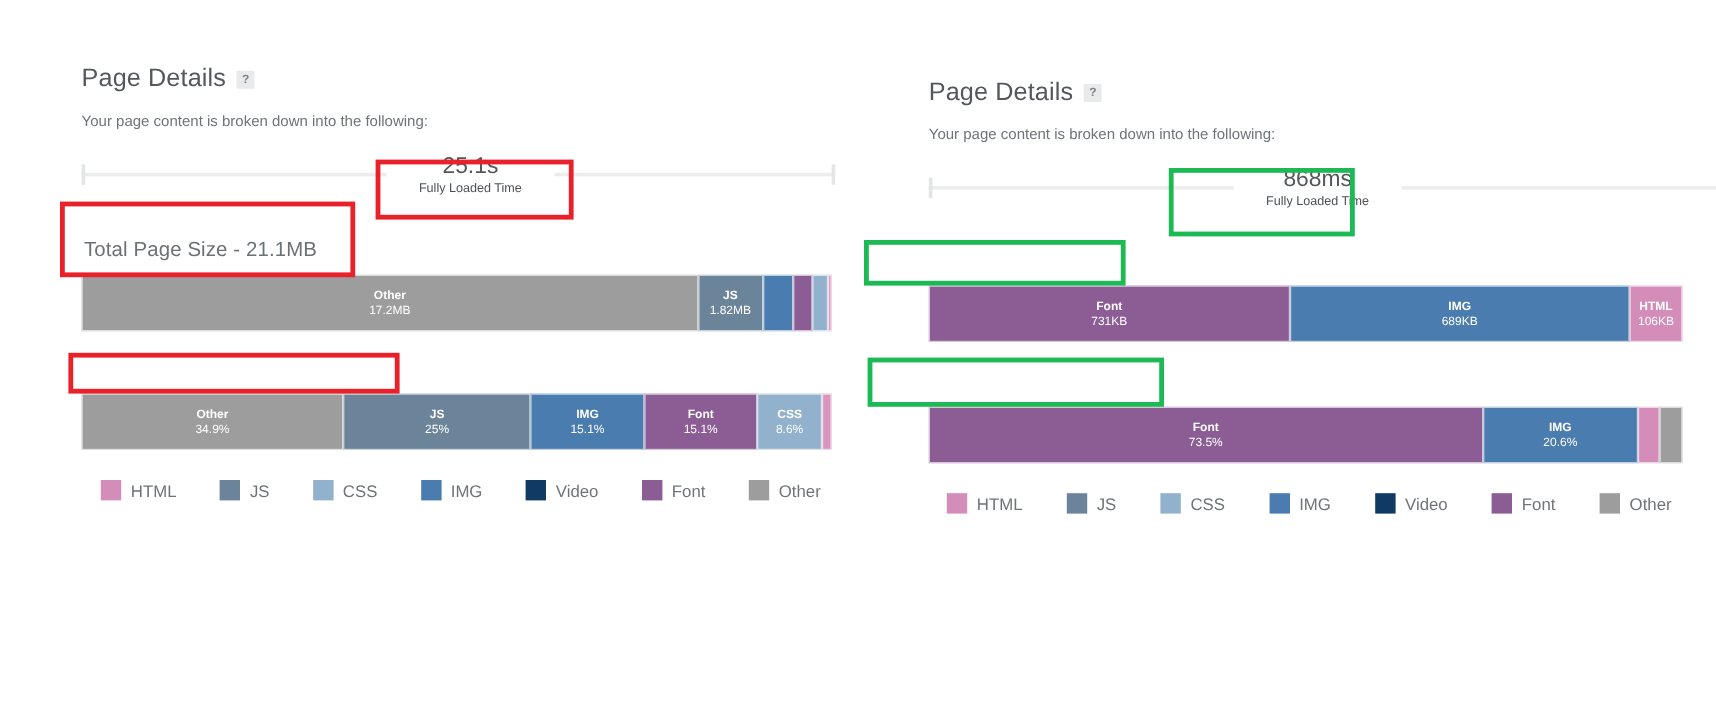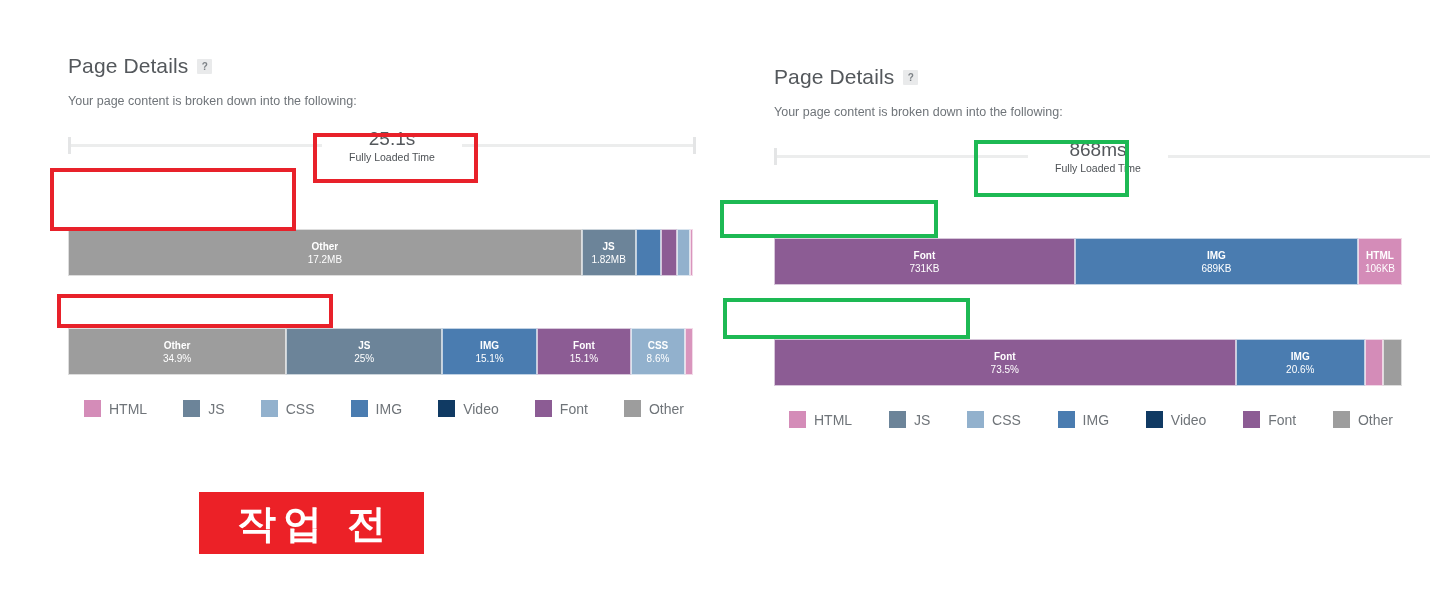--- a/index.html
+++ b/index.html
@@ -201,20 +201,21 @@
   <div class="ruler" style="left:68px; top:133px; width:628px;">
     <div class="ruler-line"></div>
     <div class="ruler-cap left"></div>
     <div class="ruler-cap right"></div>
     <div class="ruler-mid" style="left:254px; width:120px;">
       <div class="ruler-val">25.1s</div>
       <div class="ruler-lbl">Fully Loaded Time</div>
     </div>
   </div>
 
+  <div class="metric" style="left:70px; top:198px;">Total Page Size - 21.1MB</div>
 
   <div class="bar" id="bar-before-size" style="left:68px; top:229px; width:625px;">
       <div class="seg" style="width: 82.2%; background: rgb(157, 157, 157);">
         <div class="seg-name">Other</div>
         <div class="seg-val">17.2MB</div>
       </div>
       <div class="seg" style="width: 8.6%; background: rgb(108, 132, 153);">
         <div class="seg-name">JS</div>
         <div class="seg-val">1.82MB</div>
       </div>
@@ -273,23 +274,20 @@
       <div class="legend-item">
         <span class="legend-swatch" style="background: rgb(140, 92, 148);"></span>
         <span class="legend-label">Font</span>
       </div>
       <div class="legend-item">
         <span class="legend-swatch" style="background: rgb(157, 157, 157);"></span>
         <span class="legend-label">Other</span>
       </div>
     </div>
 
-  <div class="badge" style="left: 199px; top: 492px; width: 225px; height: 62px; background: rgb(236, 33, 39);">
-    <span class="badge-text">작업 전</span>
-  </div>
 
   <div class="hl" id="hl-b-time" style="left: 313px; top: 133px; width: 165px; height: 50px; border-color: rgb(232, 33, 42); border-width: 4px;"></div>
   <div class="hl" id="hl-b-size" style="left: 50px; top: 168px; width: 246px; height: 63px; border-color: rgb(232, 33, 42); border-width: 4px;"></div>
   <div class="hl" id="hl-b-req" style="left: 57px; top: 294px; width: 276px; height: 34px; border-color: rgb(232, 33, 42); border-width: 4px;"></div>
 </div>
 
 <div class="panel panel-right">
 
   <div class="pd-head" style="left:59px; top:65px;">
     <span class="pd-title">Page Details</span>

